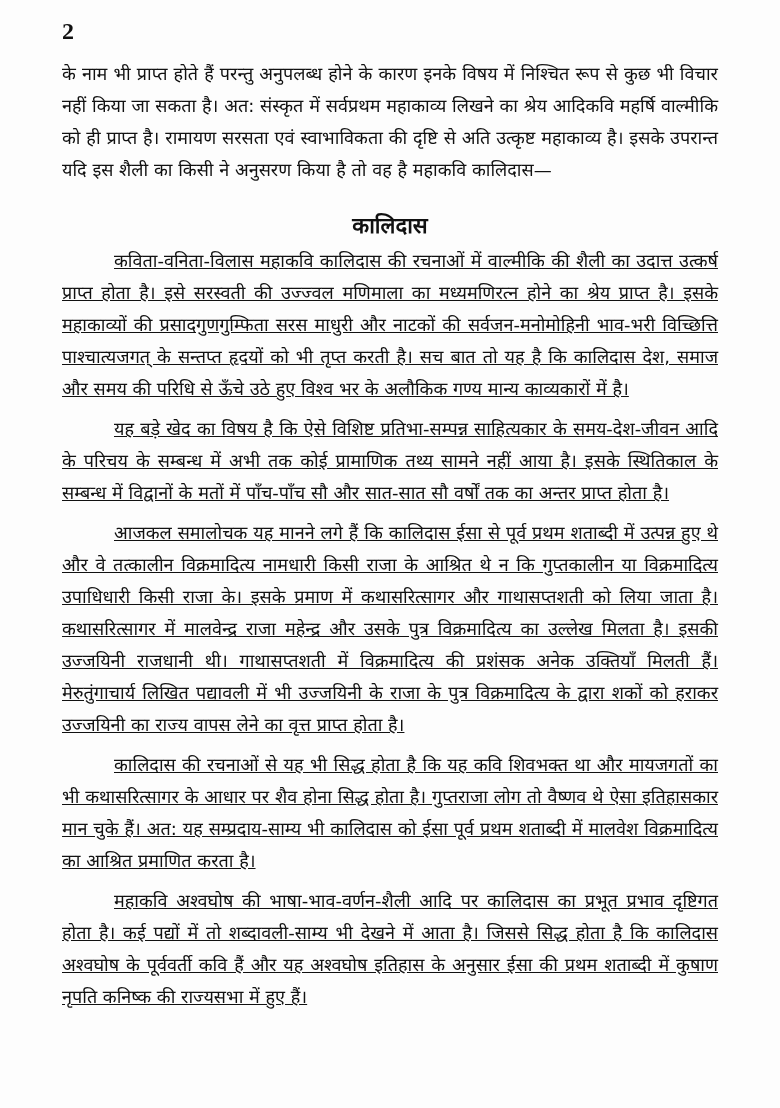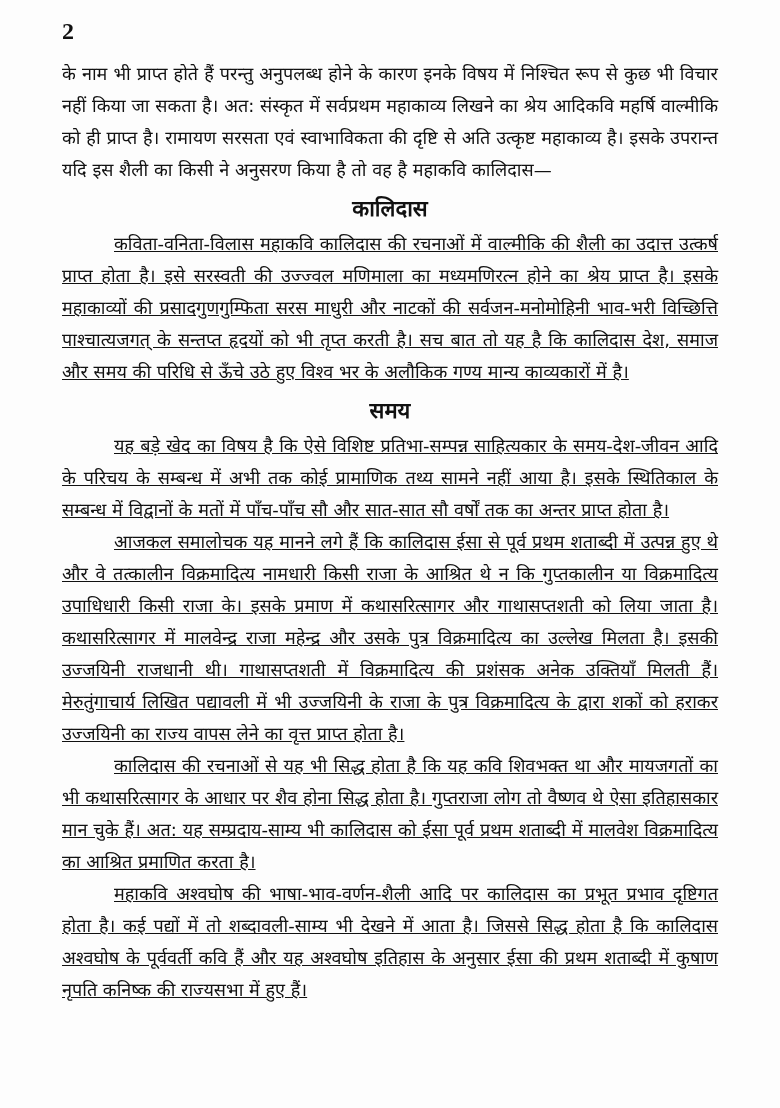--- a/index.html
+++ b/index.html
@@ -4,35 +4,34 @@
 <style>
   html, body { margin: 0; padding: 0; background: #ffffff; }
   body { width: 780px; height: 1108px; overflow: hidden; position: relative;
          font-family: "DejaVu Sans", "Liberation Sans", sans-serif; color: #111; }
   .page { position: absolute; left: 0; top: 0; width: 780px; height: 1108px; background: #fdfdfd; }
   .page-number { position: absolute; left: 62px; top: 18px; font-family: "Liberation Serif", "DejaVu Serif", serif;
                  font-size: 24px; font-weight: bold; color: #111; }
   .content { position: absolute; left: 62px; top: 58px; width: 656px; }
   .para { margin: 0; font-size: 18px; line-height: 32px; text-align: justify; text-align-last: left; }
   .para.indent { text-indent: 52px; text-decoration: underline; }
-  .para + .para { }
-  .heading { margin: 6px 0 2px 0; text-align: center; font-size: 22px; font-weight: bold; line-height: 34px; }
+  .para + .para { margin-top: 8px; }
+  .heading { margin: 23px 0 2px 0; text-align: center; font-size: 22px; font-weight: bold; line-height: 34px; }
 </style>
 </head>
 <body>
 
 <div class="page">
   <div class="page-number">2</div>
 
   <div class="content">
     <p class="para">के नाम भी प्राप्त होते हैं परन्तु अनुपलब्ध होने के कारण इनके विषय में निश्चित रूप से कुछ भी विचार नहीं किया जा सकता है। अत: संस्कृत में सर्वप्रथम महाकाव्य लिखने का श्रेय आदिकवि महर्षि वाल्मीकि को ही प्राप्त है। रामायण सरसता एवं स्वाभाविकता की दृष्टि से अति उत्कृष्ट महाकाव्य है। इसके उपरान्त यदि इस शैली का किसी ने अनुसरण किया है तो वह है महाकवि कालिदास—</p>
 
     <h2 class="heading">कालिदास</h2>
     <p class="para indent">कविता-वनिता-विलास महाकवि कालिदास की रचनाओं में वाल्मीकि की शैली का उदात्त उत्कर्ष प्राप्त होता है। इसे सरस्वती की उज्ज्वल मणिमाला का मध्यमणिरत्न होने का श्रेय प्राप्त है। इसके महाकाव्यों की प्रसादगुणगुम्फिता सरस माधुरी और नाटकों की सर्वजन-मनोमोहिनी भाव-भरी विच्छित्ति पाश्चात्यजगत् के सन्तप्त हृदयों को भी तृप्त करती है। सच बात तो यह है कि कालिदास देश, समाज और समय की परिधि से ऊँचे उठे हुए विश्व भर के अलौकिक गण्य मान्य काव्यकारों में है।</p>
 
-    <h2 class="heading">समय</h2>
     <p class="para indent">यह बड़े खेद का विषय है कि ऐसे विशिष्ट प्रतिभा-सम्पन्न साहित्यकार के समय-देश-जीवन आदि के परिचय के सम्बन्ध में अभी तक कोई प्रामाणिक तथ्य सामने नहीं आया है। इसके स्थितिकाल के सम्बन्ध में विद्वानों के मतों में पाँच-पाँच सौ और सात-सात सौ वर्षों तक का अन्तर प्राप्त होता है।</p>
     <p class="para indent">आजकल समालोचक यह मानने लगे हैं कि कालिदास ईसा से पूर्व प्रथम शताब्दी में उत्पन्न हुए थे और वे तत्कालीन विक्रमादित्य नामधारी किसी राजा के आश्रित थे न कि गुप्तकालीन या विक्रमादित्य उपाधिधारी किसी राजा के। इसके प्रमाण में कथासरित्सागर और गाथासप्तशती को लिया जाता है। कथासरित्सागर में मालवेन्द्र राजा महेन्द्र और उसके पुत्र विक्रमादित्य का उल्लेख मिलता है। इसकी उज्जयिनी राजधानी थी। गाथासप्तशती में विक्रमादित्य की प्रशंसक अनेक उक्तियाँ मिलती हैं। मेरुतुंगाचार्य लिखित पद्यावली में भी उज्जयिनी के राजा के पुत्र विक्रमादित्य के द्वारा शकों को हराकर उज्जयिनी का राज्य वापस लेने का वृत्त प्राप्त होता है।</p>
     <p class="para indent">कालिदास की रचनाओं से यह भी सिद्ध होता है कि यह कवि शिवभक्त था और मायजगतों का भी कथासरित्सागर के आधार पर शैव होना सिद्ध होता है। गुप्तराजा लोग तो वैष्णव थे ऐसा इतिहासकार मान चुके हैं। अत: यह सम्प्रदाय-साम्य भी कालिदास को ईसा पूर्व प्रथम शताब्दी में मालवेश विक्रमादित्य का आश्रित प्रमाणित करता है।</p>
     <p class="para indent">महाकवि अश्वघोष की भाषा-भाव-वर्णन-शैली आदि पर कालिदास का प्रभूत प्रभाव दृष्टिगत होता है। कई पद्यों में तो शब्दावली-साम्य भी देखने में आता है। जिससे सिद्ध होता है कि कालिदास अश्वघोष के पूर्ववर्ती कवि हैं और यह अश्वघोष इतिहास के अनुसार ईसा की प्रथम शताब्दी में कुषाण नृपति कनिष्क की राज्यसभा में हुए हैं।</p>
 
   </div>
 </div>
 
 </body></html>

